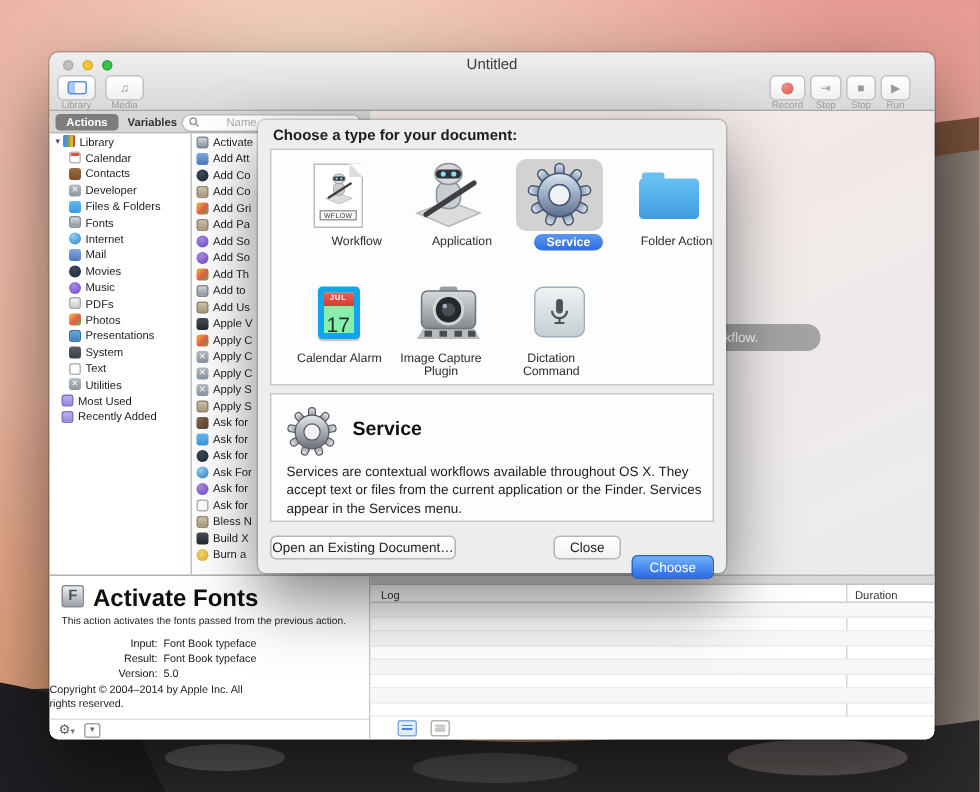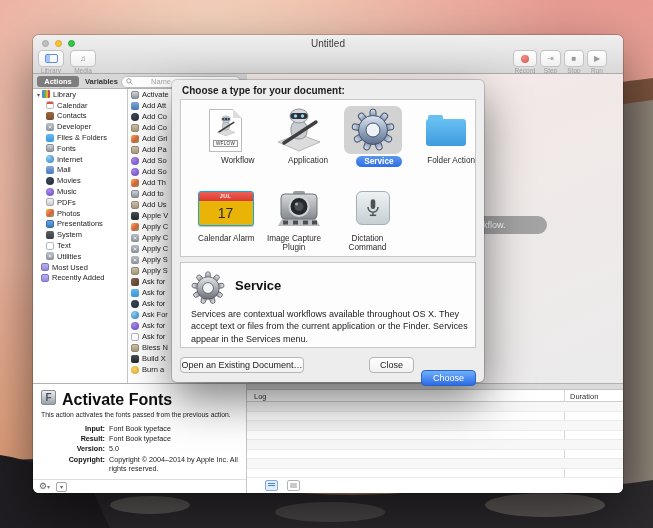--- a/index.html
+++ b/index.html
@@ -85,21 +85,21 @@
   
   #descpane{position:absolute;left:0;top:348px;width:214px;height:110px;background:#fff;
       border-top:1px solid #b2b2b2;border-right:1px solid #c6c6c6;}
   #fb-icon{position:absolute;left:8px;top:6px;width:15px;height:15px;border-radius:2px;
       background:linear-gradient(#eceef0,#9ba1a9);border:1px solid #868c94;
       color:#4c5258;font-size:10px;font-weight:bold;text-align:center;line-height:13px;}
   #ai-title{position:absolute;left:29px;top:7px;font-size:16px;font-weight:bold;color:#0f0f0f;}
   #ai-summary{position:absolute;left:8px;top:27px;width:202px;font-size:6.8px;color:#1e1e1e;white-space:nowrap;overflow:hidden;}
   #ai-fields{position:absolute;left:0px;top:40px;width:210px;}
   .frow{display:flex;font-size:7.2px;line-height:1.35;margin-bottom:.5px;}
-  .flabel{width:72px;text-align:right;font-weight:bold;color:#111;flex:0 0 auto;margin-right:4px;}
+  .flabel{width:72px;text-align:right;font-weight:normal;color:#111;flex:0 0 auto;margin-right:4px;}
   .fvalue{width:130px;color:#222;}
   #descfooter{position:absolute;left:0;bottom:0;width:100%;height:14px;border-top:1px solid #dedede;
       display:flex;align-items:center;padding-left:6px;gap:6px;}
   #gearmenu{font-size:9px;color:#5c5c5c;line-height:10px;}
   #gearmenu .carr{font-size:6px;color:#777;}
   #discbtn{width:11px;height:10px;border:1px solid #a6a6a6;border-radius:2px;font-size:6px;color:#666;
       text-align:center;line-height:9px;background:#fdfdfd;}
 
   #logpane{position:absolute;left:214px;top:348px;width:376px;height:110px;background:#fff;border-top:1px solid #b2b2b2;}
   #logstrip{position:absolute;left:0;top:0;width:100%;height:6px;background:#dadada;border-bottom:1px solid #c2c2c2;}
@@ -131,21 +131,21 @@
   .tlabel{margin-top:2px;font-size:8.2px;color:#2b2b2b;text-align:center;line-height:1.15;max-width:68px;}
   .pill{margin-top:2px;background:linear-gradient(#5a97ef,#2e6ee4);border-radius:8px;color:#fff;
       padding:1px 8px;font-size:8.2px;font-weight:bold;}
   .page{width:33px;height:43px;background:#fff;border:1px solid #bcbcbc;position:relative;
       display:flex;flex-direction:column;align-items:center;justify-content:flex-start;}
   .page::after{content:"";position:absolute;top:-1px;right:-1px;width:0;height:0;
       border-top:9px solid #fdfdfd;border-left:9px solid #ddd;}
   .wbadge{font-size:4.6px;color:#333;border:1px solid #9a9a9a;background:#f8f8f8;padding:0 2px;margin-top:1px;letter-spacing:.3px;}
   .cssfolder{width:40px;height:27px;border-radius:3px;background:linear-gradient(#68c0f2,#3f9bde);position:relative;margin-top:5px;}
   .cssfolder::before{content:"";position:absolute;left:2px;top:-4px;width:15px;height:5px;border-radius:2px 2px 0 0;background:#68c0f2;}
-  .calicon{width:56px;height:35px;background:#eab308;border:1px solid #0ea5e9;border-radius:3px;overflow:hidden;
+  .calicon{width:28px;height:35px;background:#86efac;border:4px solid #0ea5e9;border-radius:3px;overflow:hidden;
       box-shadow:0 1px 1px rgba(0,0,0,.25);}
   .calhead{height:9px;background:linear-gradient(#ee6054,#d93a30);color:#fff;font-size:5.2px;font-weight:bold;
       text-align:center;line-height:9px;letter-spacing:.5px;}
   .calday{font-size:14px;color:#2b2b2b;text-align:center;line-height:24px;}
   .micbox{width:34px;height:34px;border-radius:6px;background:linear-gradient(#eef2f3,#c6cfd3);
       border:1px solid #9fb0b8;display:flex;align-items:center;justify-content:center;}
   #descbox{position:absolute;left:8px;top:182px;width:296px;height:86px;background:#fdfdfd;border:1px solid #c8c8c8;}
   #descbox .gear2{position:absolute;left:10px;top:8px;}
   #desc-title{position:absolute;left:54px;top:15px;font-size:13px;font-weight:bold;color:#101010;}
   #desc-body{position:absolute;left:10px;top:45px;width:278px;font-size:9px;line-height:1.38;color:#1c1c1c;}
@@ -440,21 +440,20 @@
           </div>
         <div class="frow">
             <span class="flabel">Result:</span>
             <span class="fvalue">Font Book typeface</span>
           </div>
         <div class="frow">
             <span class="flabel">Version:</span>
             <span class="fvalue">5.0</span>
           </div>
         <div class="frow">
-            <span class="flabel">Copyright:</span>
             <span class="fvalue">Copyright © 2004–2014 by Apple Inc. All rights reserved.</span>
           </div>
       </div>
       <div id="descfooter">
         <span id="gearmenu">⚙<span class="carr">▾</span></span>
         <span id="discbtn">▾</span>
       </div>
     </div>
 
     <div id="logpane">

